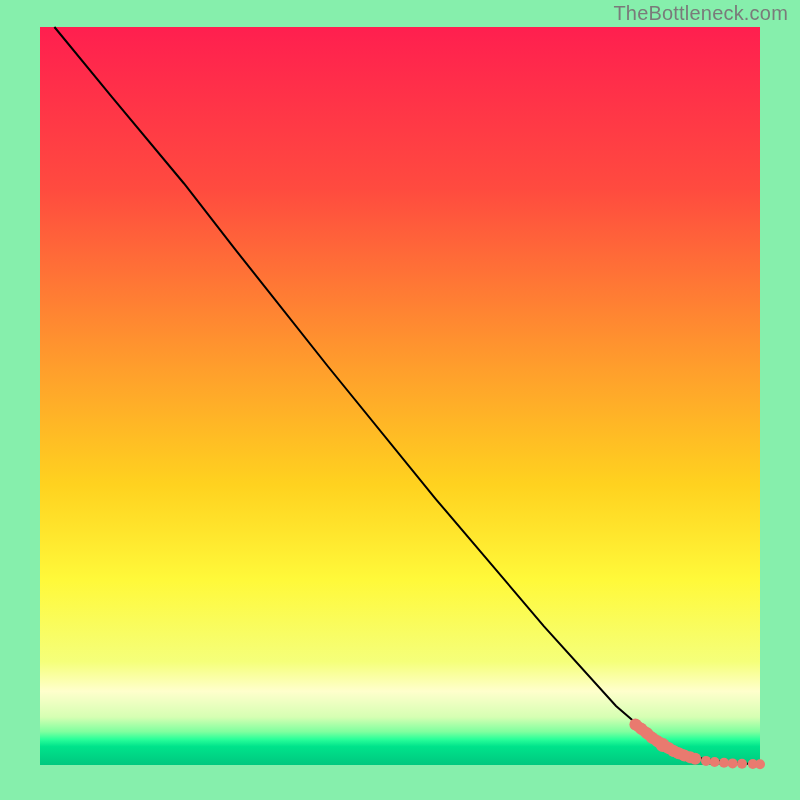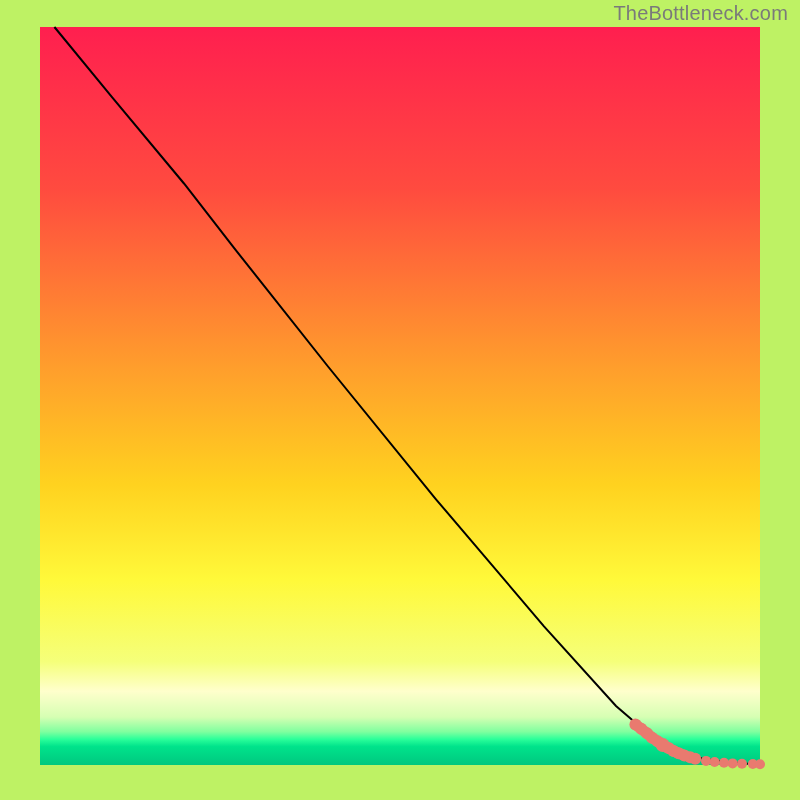--- a/index.html
+++ b/index.html
@@ -8,21 +8,21 @@
     width: 800px;
     height: 800px;
     background: #000;
     font-family: Arial, Helvetica, sans-serif;
     overflow: hidden;
   }
   .stage {
     position: relative;
     width: 800px;
     height: 800px;
-    background: #bef264;
+    background: #86efac;
   }
   .attribution {
     position: absolute;
     top: 2px;
     right: 12px;
     color: #7a7a7a;
     font-size: 20px;
     font-weight: 400;
     letter-spacing: 0.2px;
   }

